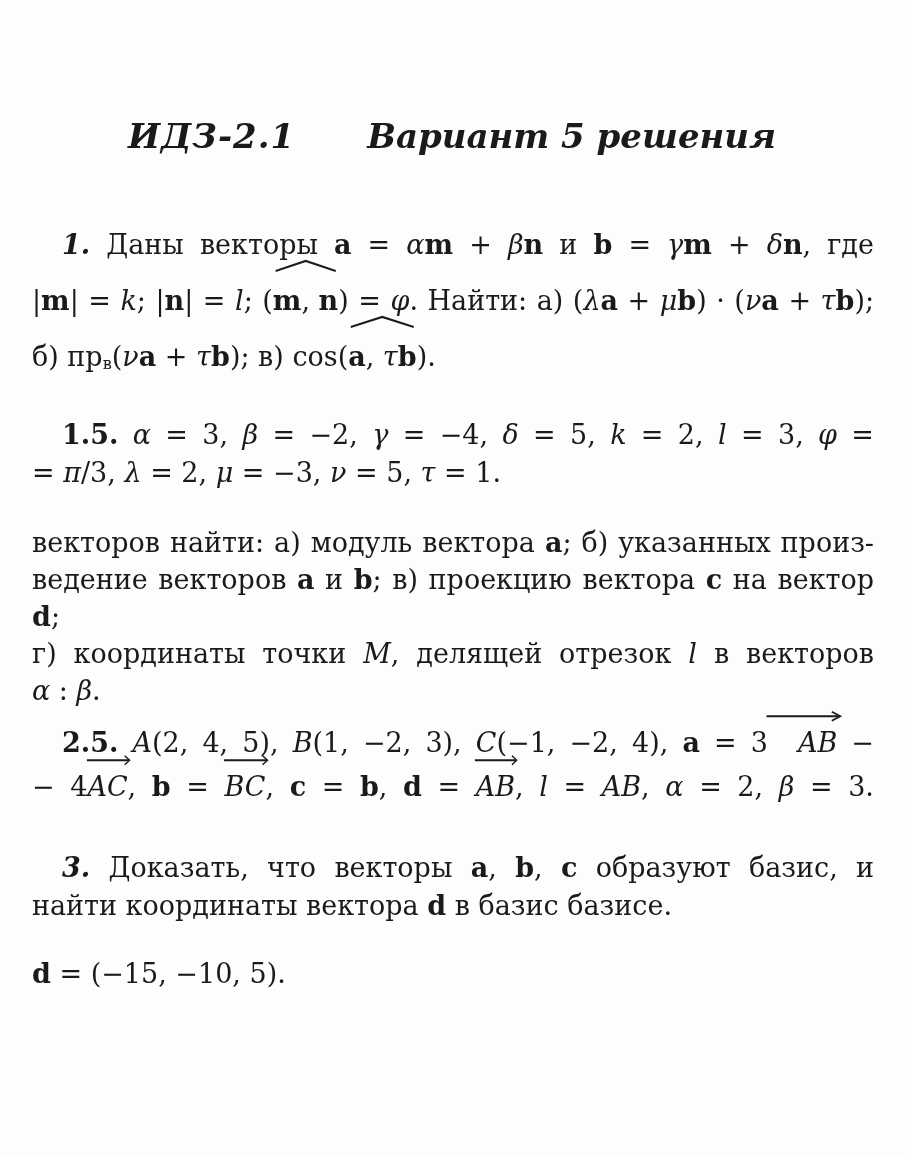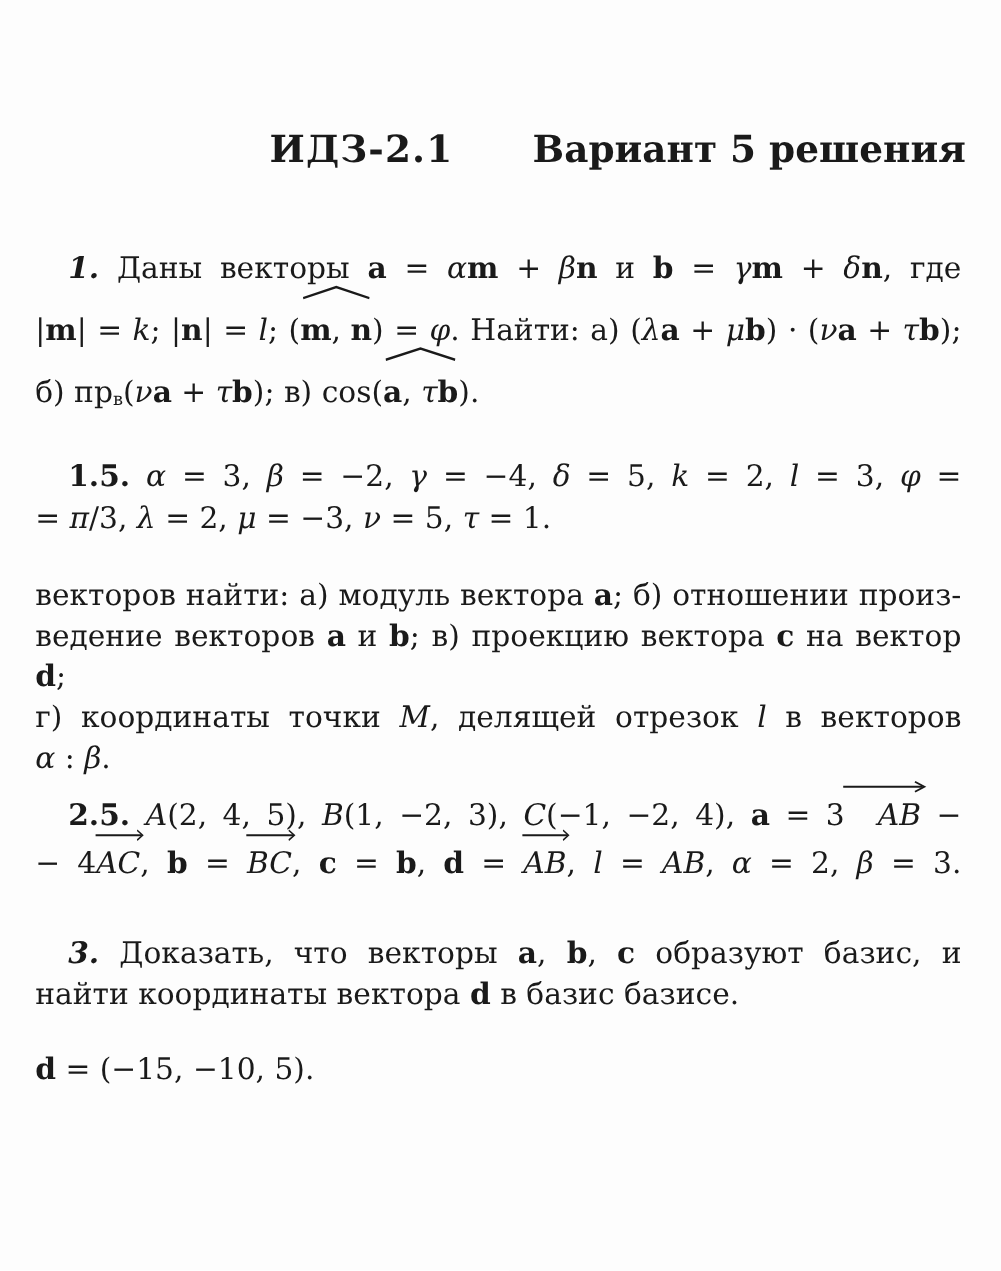--- a/index.html
+++ b/index.html
@@ -18,22 +18,22 @@
     font-size: 27px;
     padding: 113px 32px 0 28px;
     overflow: hidden;
   }
   
   .doc-title {
     padding-left: 100px;
     font-size: 34px;
     line-height: 46px;
     font-weight: bold;
+    font-style: italic;
     white-space: nowrap;
-    text-align: right;
   }
   .doc-title .code { margin-right: 72px; letter-spacing: 1px; }
   
   .para { margin: 4px; }
   .p1   { margin-top: 58px; line-height: 56px; }
   .p1_5 { margin-top: 24px; line-height: 38px; }
   .p2   { margin-top: 32px; line-height: 37px; }
   .p2_5 { margin-top: 12px; line-height: 44px; }
   .p3   { margin-top: 40px; line-height: 38px; }
   .p3_5 { margin-top: 30px; line-height: 38px; }
@@ -79,21 +79,21 @@
           </svg><span class="s-bf">m</span><span class="s-rm">, </span><span class="s-bf">n</span></span><span class="s-rm">) = </span><span class="s-it">φ</span><span class="s-rm">. Найти: а) (</span><span class="s-it">λ</span><span class="s-bf">a</span><span class="s-rm"> + </span><span class="s-it">μ</span><span class="s-bf">b</span><span class="s-rm">) · (</span><span class="s-it">ν</span><span class="s-bf">a</span><span class="s-rm"> + </span><span class="s-it">τ</span><span class="s-bf">b</span><span class="s-rm">);</span></div>
       <div class="line"><span class="s-rm">б) пр</span><span class="s-sub">в</span><span class="s-rm">(</span><span class="s-it">ν</span><span class="s-bf">a</span><span class="s-rm"> + </span><span class="s-it">τ</span><span class="s-bf">b</span><span class="s-rm">); в) cos(</span><span class="acc hat"><svg viewBox="0 0 100 12" preserveAspectRatio="none" class="acc-mark">
             <polyline points="4,12 50,1 96,12" stroke-width="2.4"></polyline>
           </svg><span class="s-bf">a</span><span class="s-rm">, </span><span class="s-it">τ</span><span class="s-bf">b</span></span><span class="s-rm">).</span></div>
     </section>
   <section class="para p1_5">
       <div class="line full indent"><span class="s-bf">1.5.</span><span class="s-rm"> </span><span class="s-it">α</span><span class="s-rm"> = 3, </span><span class="s-it">β</span><span class="s-rm"> = −2, </span><span class="s-it">γ</span><span class="s-rm"> = −4, </span><span class="s-it">δ</span><span class="s-rm"> = 5, </span><span class="s-it">k</span><span class="s-rm"> = 2, </span><span class="s-it">l</span><span class="s-rm"> = 3, </span><span class="s-it">φ</span><span class="s-rm"> =</span></div>
       <div class="line"><span class="s-rm">= </span><span class="s-it">π</span><span class="s-rm">/3, </span><span class="s-it">λ</span><span class="s-rm"> = 2, </span><span class="s-it">μ</span><span class="s-rm"> = −3, </span><span class="s-it">ν</span><span class="s-rm"> = 5, </span><span class="s-it">τ</span><span class="s-rm"> = 1.</span></div>
     </section>
   <section class="para p2">
-      <div class="line full"><span class="s-rm">векторов найти: а) модуль вектора </span><span class="s-bf">a</span><span class="s-rm">; б) отношении произ-</span></div>
+      <div class="line full"><span class="s-rm">векторов найти: а) модуль вектора </span><span class="s-bf">a</span><span class="s-rm">; б) указанных произ-</span></div>
       <div class="line full"><span class="s-rm">ведение векторов </span><span class="s-bf">a</span><span class="s-rm"> и </span><span class="s-bf">b</span><span class="s-rm">; в) проекцию вектора </span><span class="s-bf">c</span><span class="s-rm"> на вектор </span><span class="s-bf">d</span><span class="s-rm">;</span></div>
       <div class="line full"><span class="s-rm">г) координаты точки </span><span class="s-it">M</span><span class="s-rm">, делящей отрезок </span><span class="s-it">l</span><span class="s-rm"> в векторов</span></div>
       <div class="line"><span class="s-it">α</span><span class="s-rm"> : </span><span class="s-it">β</span><span class="s-rm">.</span></div>
     </section>
   <section class="para p2_5">
       <div class="line full indent"><span class="s-bf">2.5.</span><span class="s-rm"> </span><span class="s-it">A</span><span class="s-rm">(2, 4, 5), </span><span class="s-it">B</span><span class="s-rm">(1, −2, 3), </span><span class="s-it">C</span><span class="s-rm">(−1, −2, 4), </span><span class="s-bf">a</span><span class="s-rm"> = 3</span><span class="acc vec"><svg viewBox="0 0 100 12" preserveAspectRatio="none" class="acc-mark">
             <line x1="2" y1="7" x2="95" y2="7" stroke-width="2.4"></line>
             <polyline points="86,1 97,7 86,13" stroke-width="2.2"></polyline>
           </svg><span class="s-it">AB</span></span><span class="s-rm"> −</span></div>
       <div class="line full"><span class="s-rm">− 4</span><span class="acc vec"><svg viewBox="0 0 100 12" preserveAspectRatio="none" class="acc-mark">

